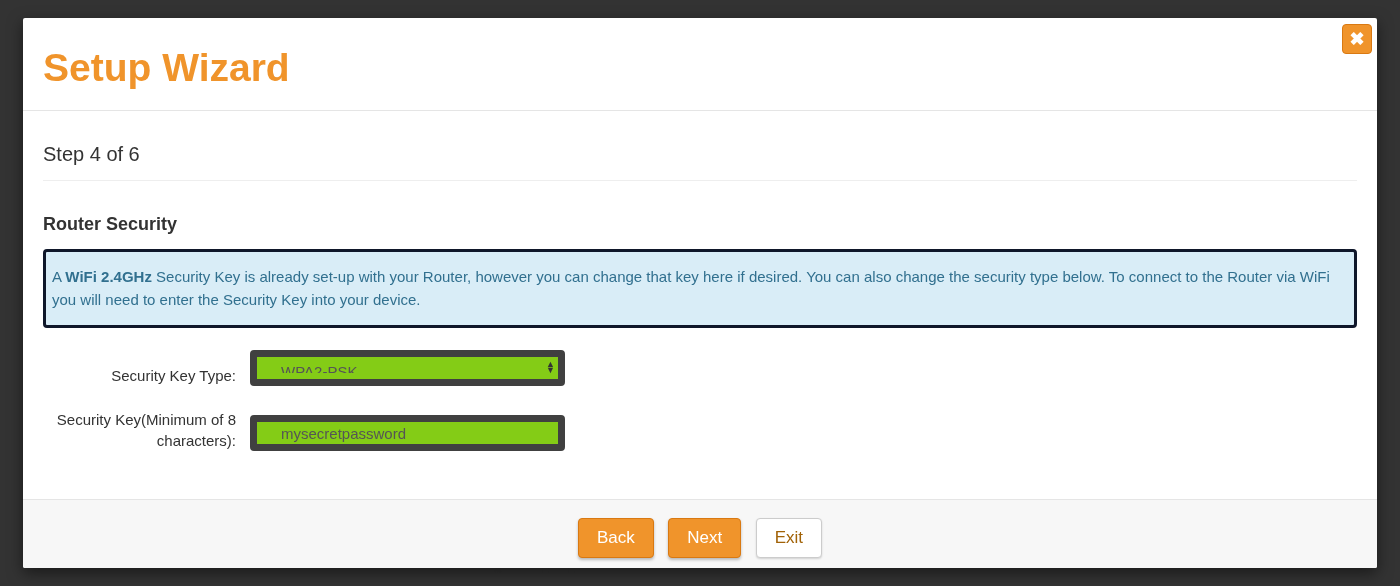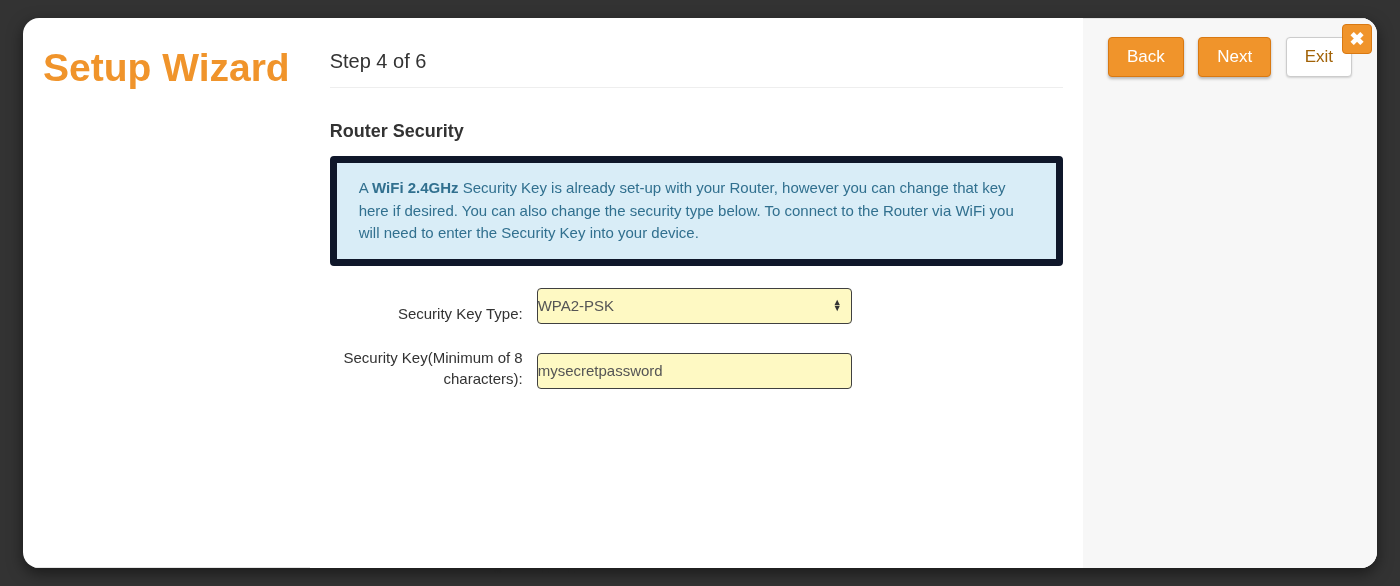--- a/index.html
+++ b/index.html
@@ -41,24 +41,24 @@
       color: #333;
       letter-spacing: 6px;
     }
     .modal {
       position: absolute;
       top: 18px;
       left: 23px;
       right: 23px;
       bottom: 18px;
       background: #fff;
-      border-radius: 16px;
+      border-radius: 2px;
       box-shadow: 0 5px 15px rgba(0,0,0,0.5);
       display: flex;
-      flex-direction: row;
+      flex-direction: column;
       overflow: hidden;
     }
     .modal-close {
       position: absolute;
       top: -8px;
       right: -8px;
       width: 30px;
       height: 30px;
       top: 6px;
       right: 6px;
@@ -103,24 +103,24 @@
     }
     .section-heading {
       font-size: 18px;
       font-weight: 700;
       color: #333;
       margin-top: 33px;
       margin-bottom: 14px;
     }
     .alert-info {
       background: #d9edf7;
-      border: 7px solid #0f172a;
+      border: 3px solid #0f172a;
       border-radius: 4px;
       color: #31708f;
-      padding: 14px 22px;
+      padding: 14px 6px;
       font-size: 15px;
       line-height: 1.5;
     }
     .alert-info b { font-weight: 700; }
     .form-area {
       margin-top: 22px;
     }
     .form-row {
       display: flex;
       align-items: flex-end;
@@ -135,25 +135,25 @@
       color: #333;
       line-height: 1.4;
     }
     .form-control-wrap {
       width: 315px;
       position: relative;
     }
     select.form-control, input.form-control {
       width: 100%;
       height: 36px;
-      padding: 6px 0;
+      padding: 6px 24px;
       font-size: 15px;
       color: #555;
-      background: #fef9c3;
-      border: 1px solid #404040;
+      background: #84cc16;
+      border: 7px solid #404040;
       border-radius: 4px;
       appearance: none;
       -webkit-appearance: none;
     }
     .select-caret {
       position: absolute;
       right: 10px;
       top: 50%;
       transform: translateY(-50%);
       pointer-events: none;

